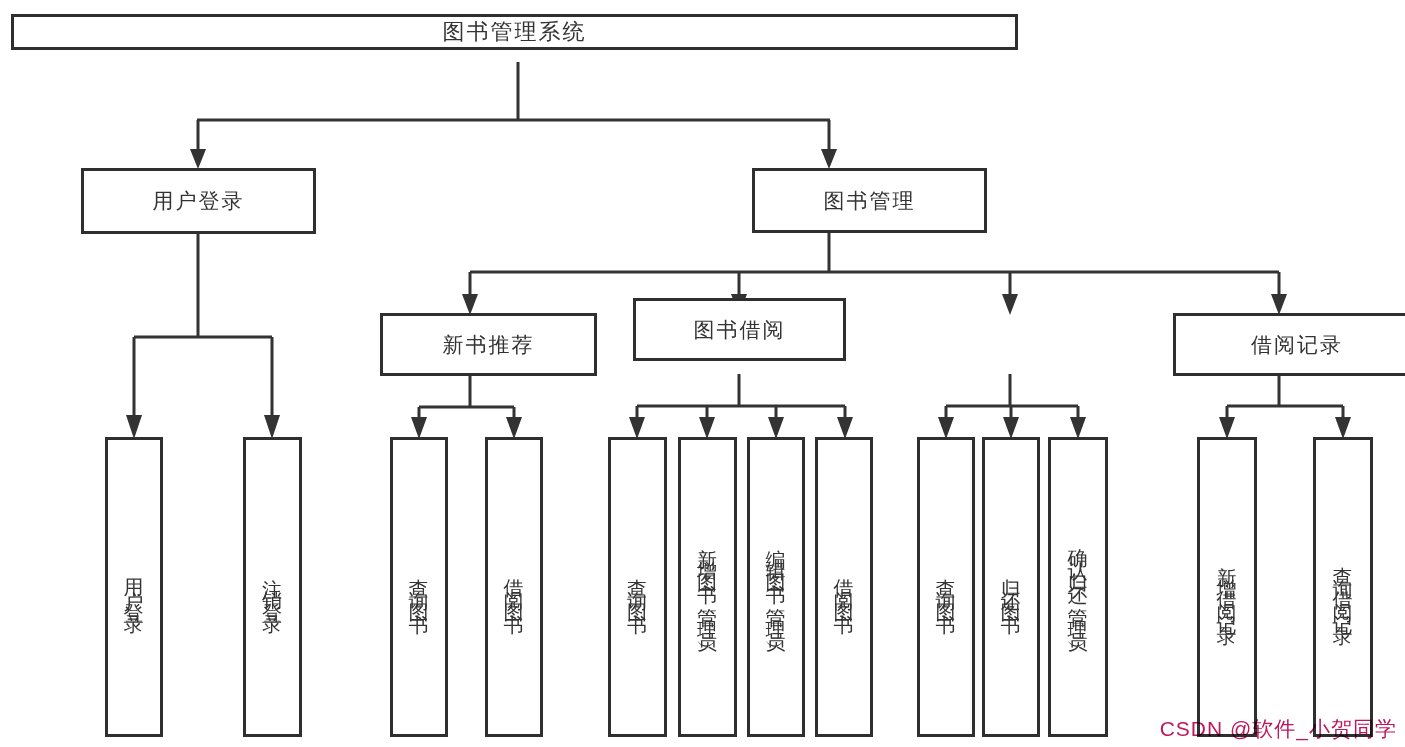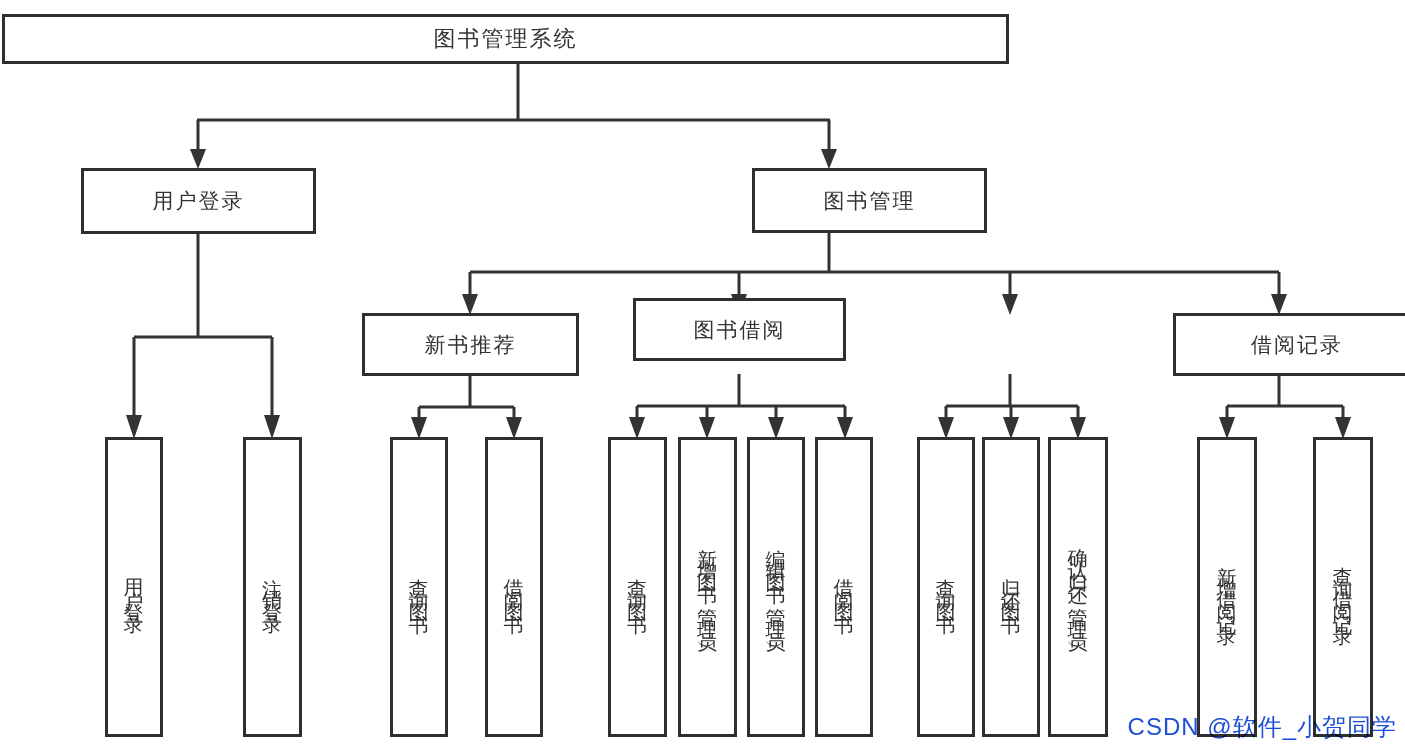--- a/index.html
+++ b/index.html
@@ -44,24 +44,24 @@
   }
   .leaf-label {
     writing-mode: vertical-rl;
     text-orientation: mixed;
     font-size: 20px;
     letter-spacing: 12px;
     line-height: 1.1;
     color: #333333;
   }
   
-  .root-box            { left: 2px;   top: 14px;  width: 1007px; height: 50px; }
+  .root-box            { left: 11px;   top: 14px;  width: 1007px; height: 36px; }
   .l2-user-login       { left: 81px;   top: 168px; width: 235px;  height: 66px; }
   .l2-book-mgmt        { left: 752px;  top: 168px; width: 235px;  height: 65px; }
-  .l3-new-books        { left: 362px;  top: 313px; width: 217px;  height: 63px; }
+  .l3-new-books        { left: 380px;  top: 313px; width: 217px;  height: 63px; }
   .l3-book-borrow      { left: 633px;  top: 298px; width: 213px;  height: 63px; }
   .l3-current-borrow   { left: 903px;  top: 313px; width: 214px;  height: 63px; }
   .l3-borrow-records   { left: 1173px; top: 313px; width: 248px;  height: 63px; text-align: right; }
   .leaf                { top: 437px;   height: 300px; }
   .leaf-user-login     { left: 105px;  width: 58px; }
   .leaf-logout         { left: 243px;  width: 59px; }
   .leaf-nb-query       { left: 390px;  width: 58px; }
   .leaf-nb-borrow      { left: 485px;  width: 58px; }
   .leaf-bb-query       { left: 608px;  width: 59px; }
   .leaf-bb-add         { left: 678px;  width: 59px; }
@@ -69,23 +69,23 @@
   .leaf-bb-borrow      { left: 815px;  width: 58px; }
   .leaf-cb-query       { left: 917px;  width: 58px; }
   .leaf-cb-return      { left: 982px;  width: 58px; }
   .leaf-cb-confirm     { left: 1048px; width: 60px; }
   .leaf-br-add         { left: 1197px; width: 60px; }
   .leaf-br-query       { left: 1313px; width: 60px; }
   .watermark {
     position: absolute;
     right: 8px;
     bottom: 4px;
-    font-size: 24px;
+    font-size: 21px;
     letter-spacing: 1px;
-    color: #1d4ed8;
+    color: #be185d;
     mix-blend-mode: multiply;
     z-index: 10;
     white-space: nowrap;
   }
 </style>
 </head>
 <body>
 
 <div class="stage">
 

